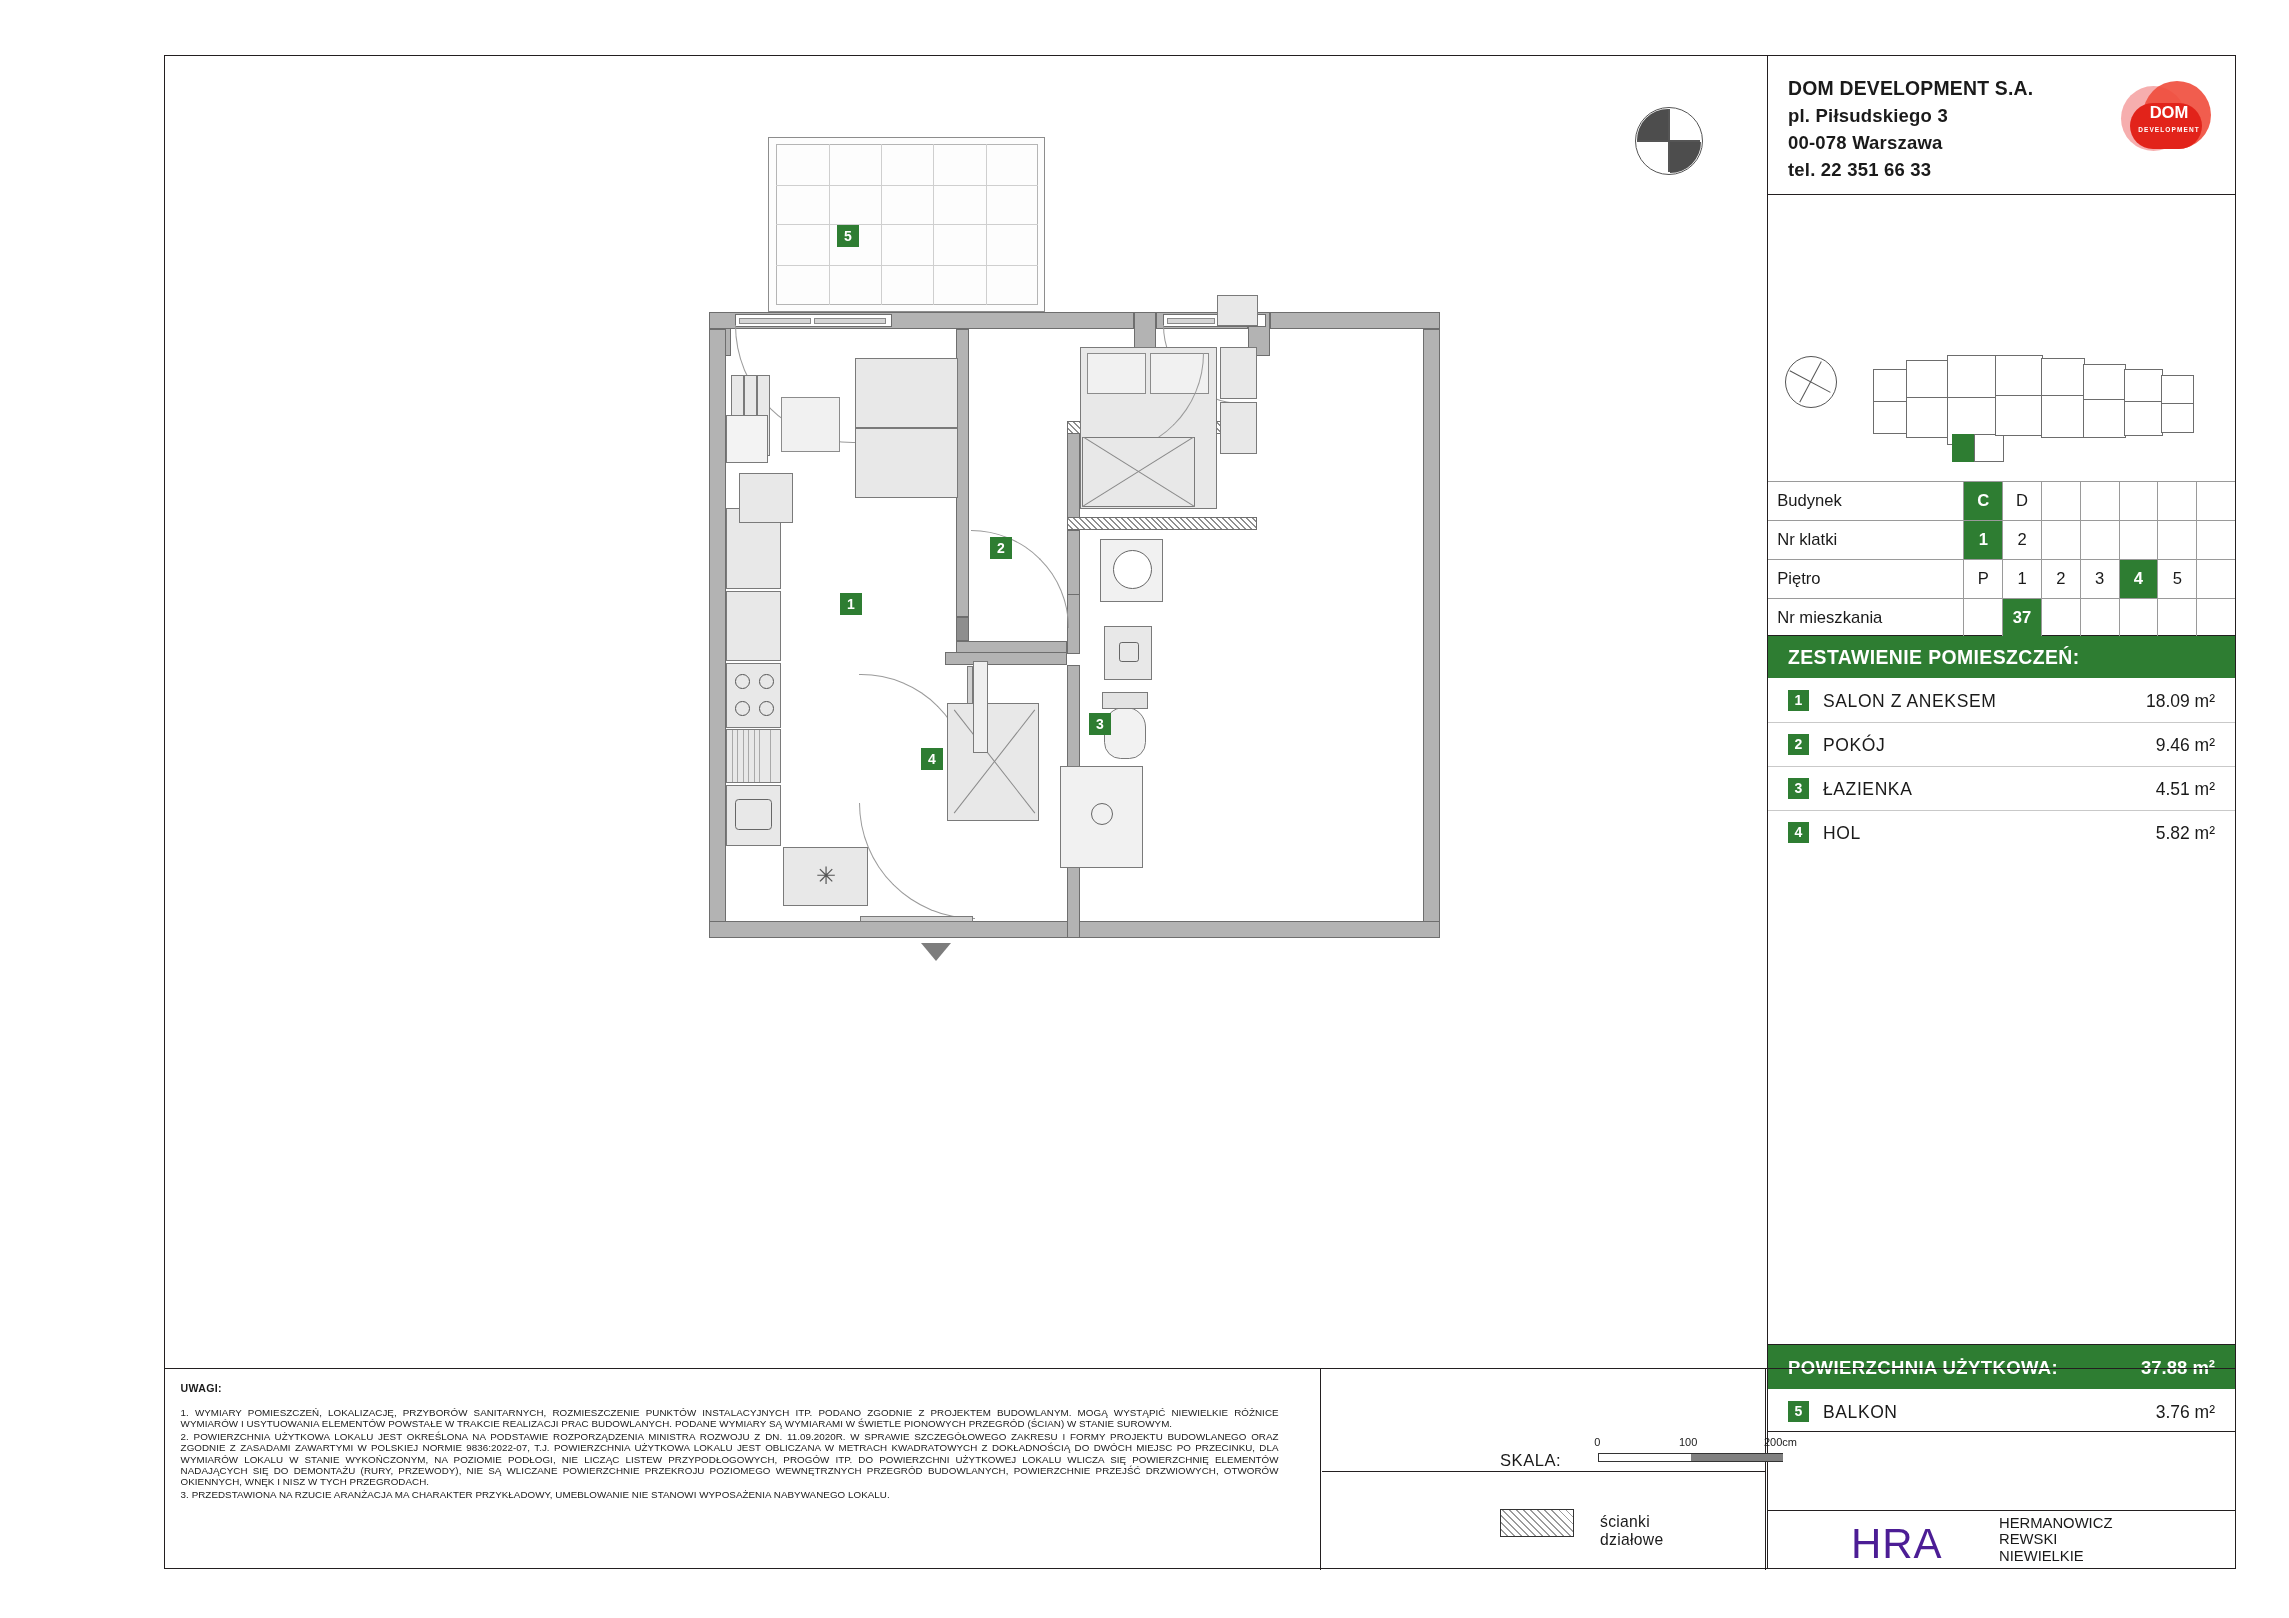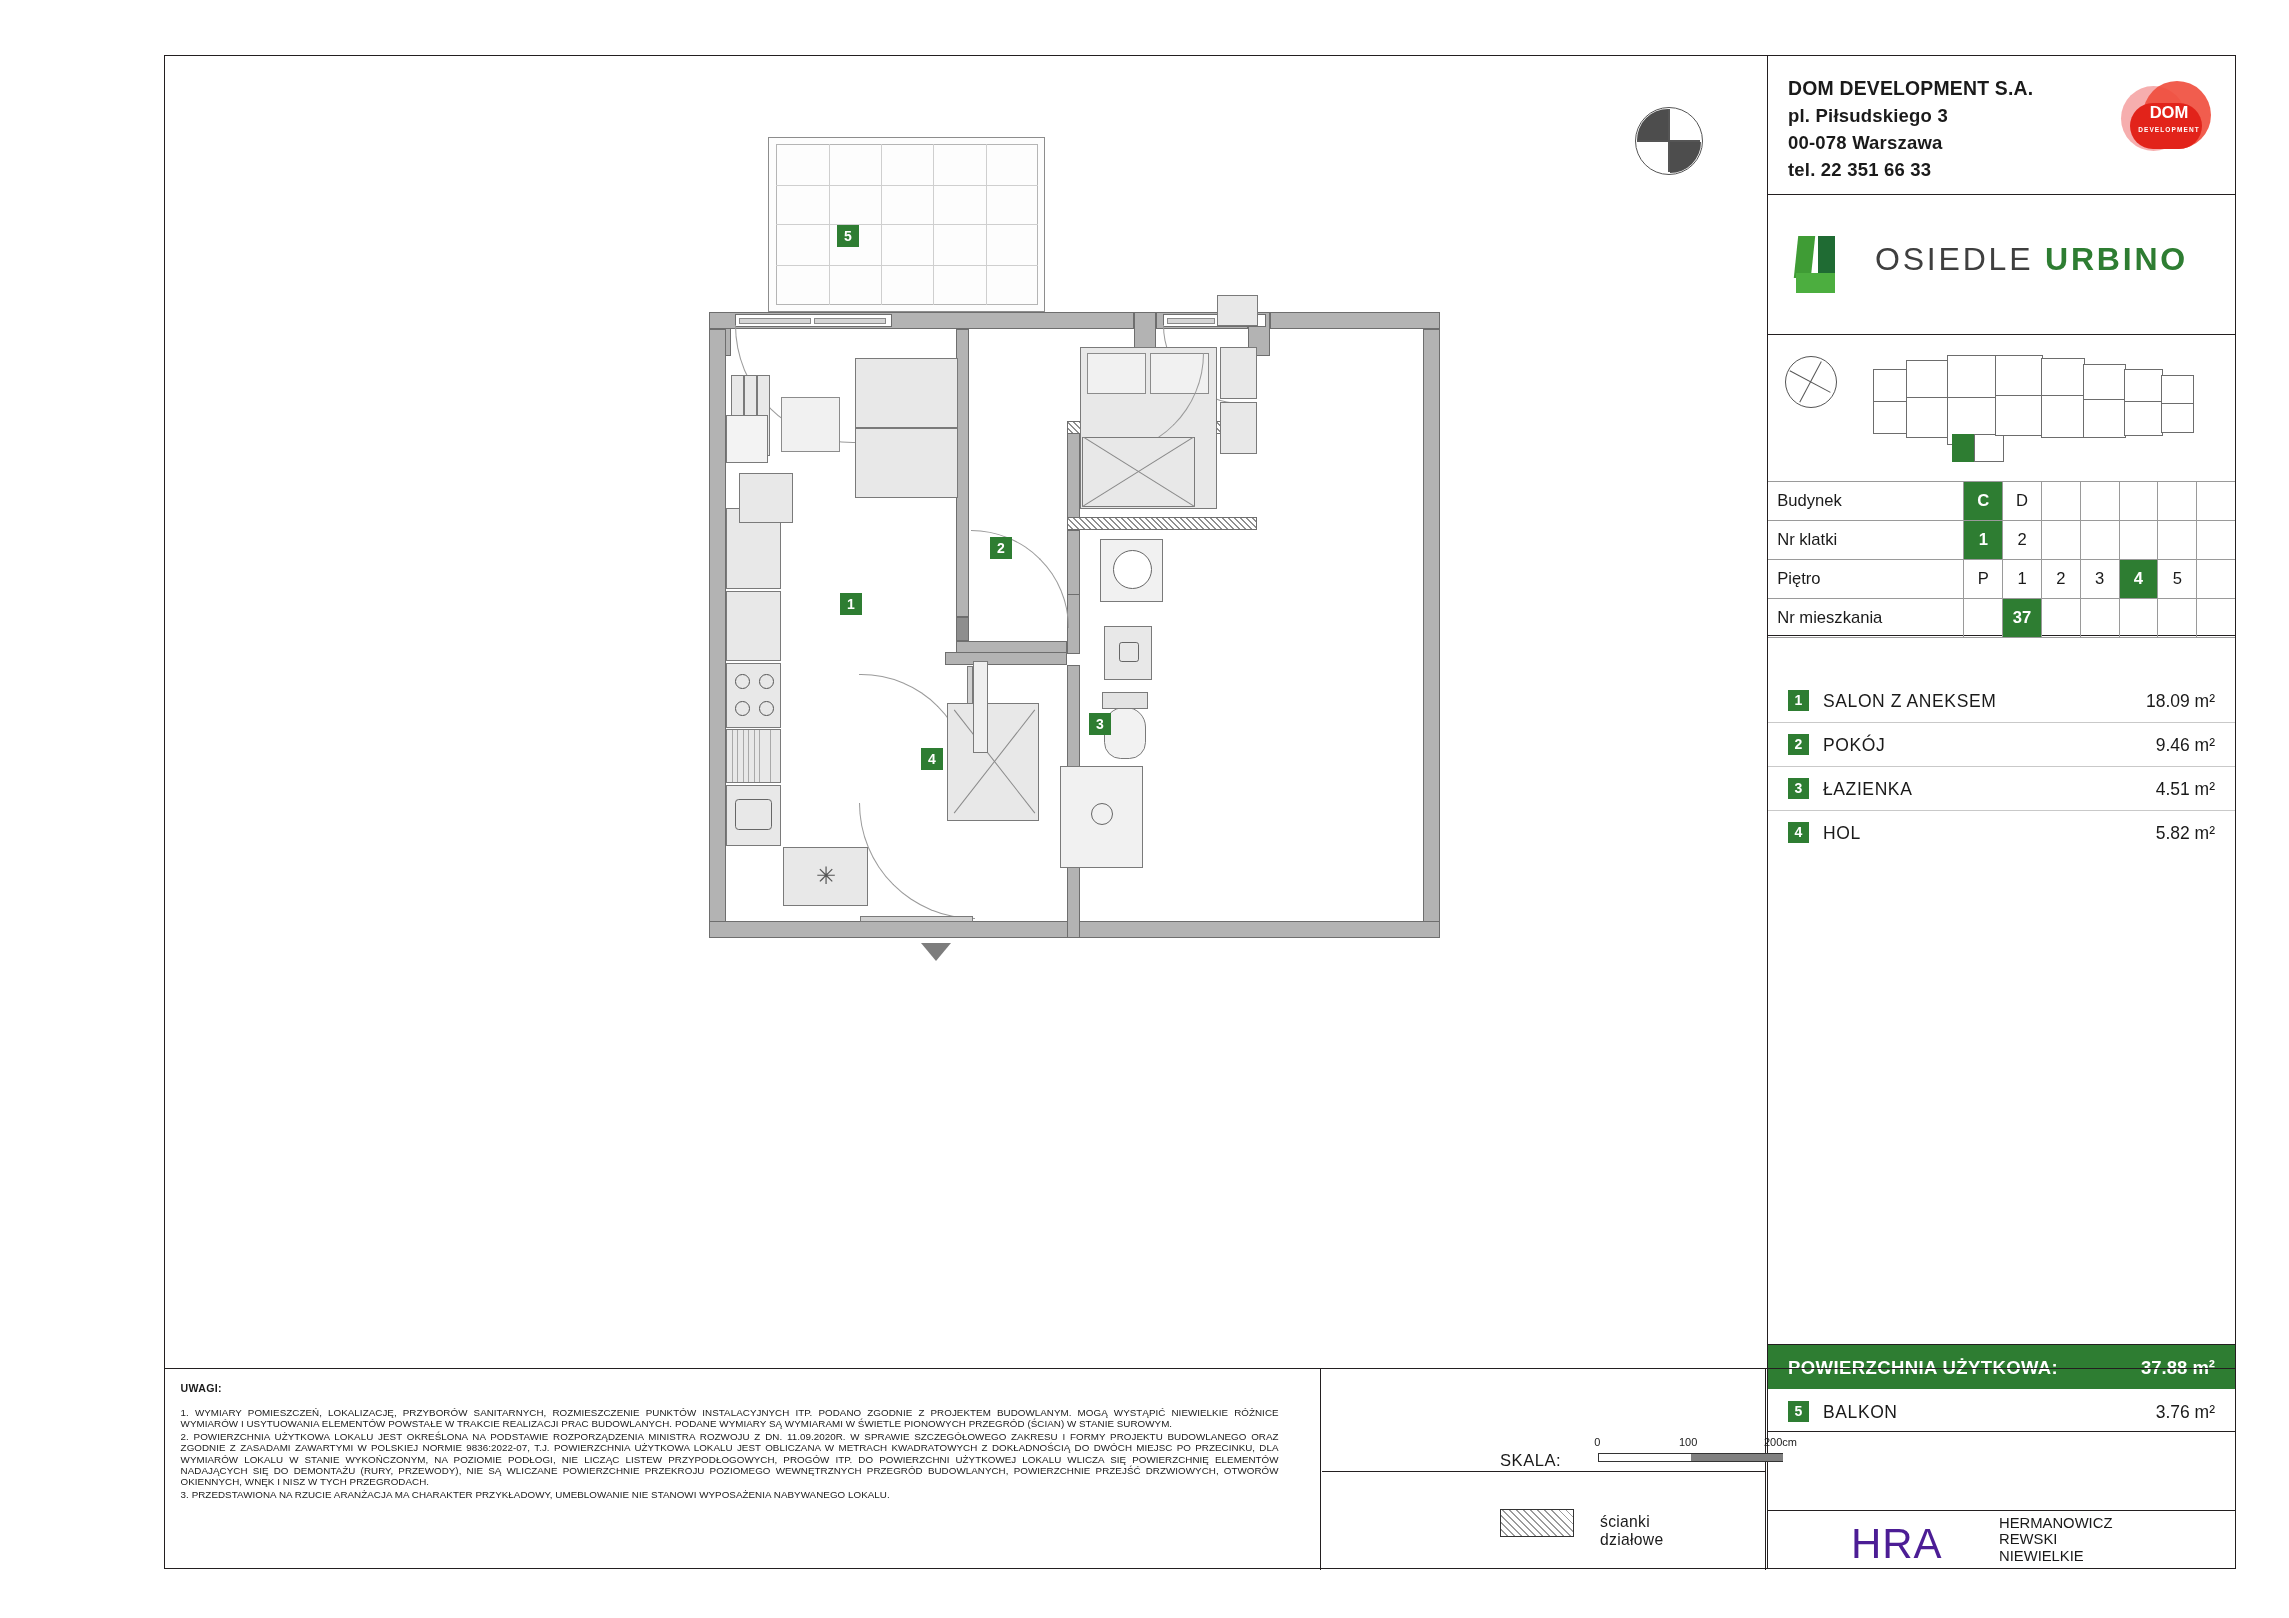--- a/index.html
+++ b/index.html
@@ -270,31 +270,20 @@
         <div class="blob b1"></div>
           <div class="blob b2"></div>
           <div class="blob b3"></div>
         <div class="txt">
           <span>DOM</span>
           <small>DEVELOPMENT</small>
         </div>
       </div>
     </div>
 
-    <div class="blk estate">
-      <div class="mark">
-        <span class="a"></span>
-          <span class="b"></span>
-          <span class="c"></span>
-      </div>
-      <div class="txt">
-        <span>OSIEDLE</span>
-        <b>URBINO</b>
-      </div>
-    </div>
 
     <div class="blk keyplan">
       <div class="compass"></div>
       <div class="mini">
         <div class="u" style="left:13px;top:20px;width:33px;height:31px;"></div>
         <div class="u" style="left:13px;top:52px;width:33px;height:31px;"></div>
         <div class="u" style="left:46px;top:11px;width:41px;height:37px;"></div>
         <div class="u" style="left:46px;top:48px;width:41px;height:39px;"></div>
         <div class="u" style="left:87px;top:5.5px;width:48px;height:42px;"></div>
         <div class="u" style="left:87px;top:48px;width:48px;height:46px;"></div>
@@ -353,20 +342,23 @@
           <td class="cell"></td>
           <td class="cell"></td>
           <td class="cell"></td>
           <td class="cell"></td>
           <td class="cell last"></td>
         </tr>
       </tbody>
         </table>
     </div>
 
+    <div class="blk roomshdr">
+      <span>ZESTAWIENIE POMIESZCZEŃ:</span>
+    </div>
 
     <div class="blk rooms">
       <div class="roomrow">
         <div class="num">1</div>
         <div class="nm">SALON Z ANEKSEM</div>
         <div class="ar">18.09 m²</div>
       </div>
       <div class="roomrow">
         <div class="num">2</div>
         <div class="nm">POKÓJ</div>

